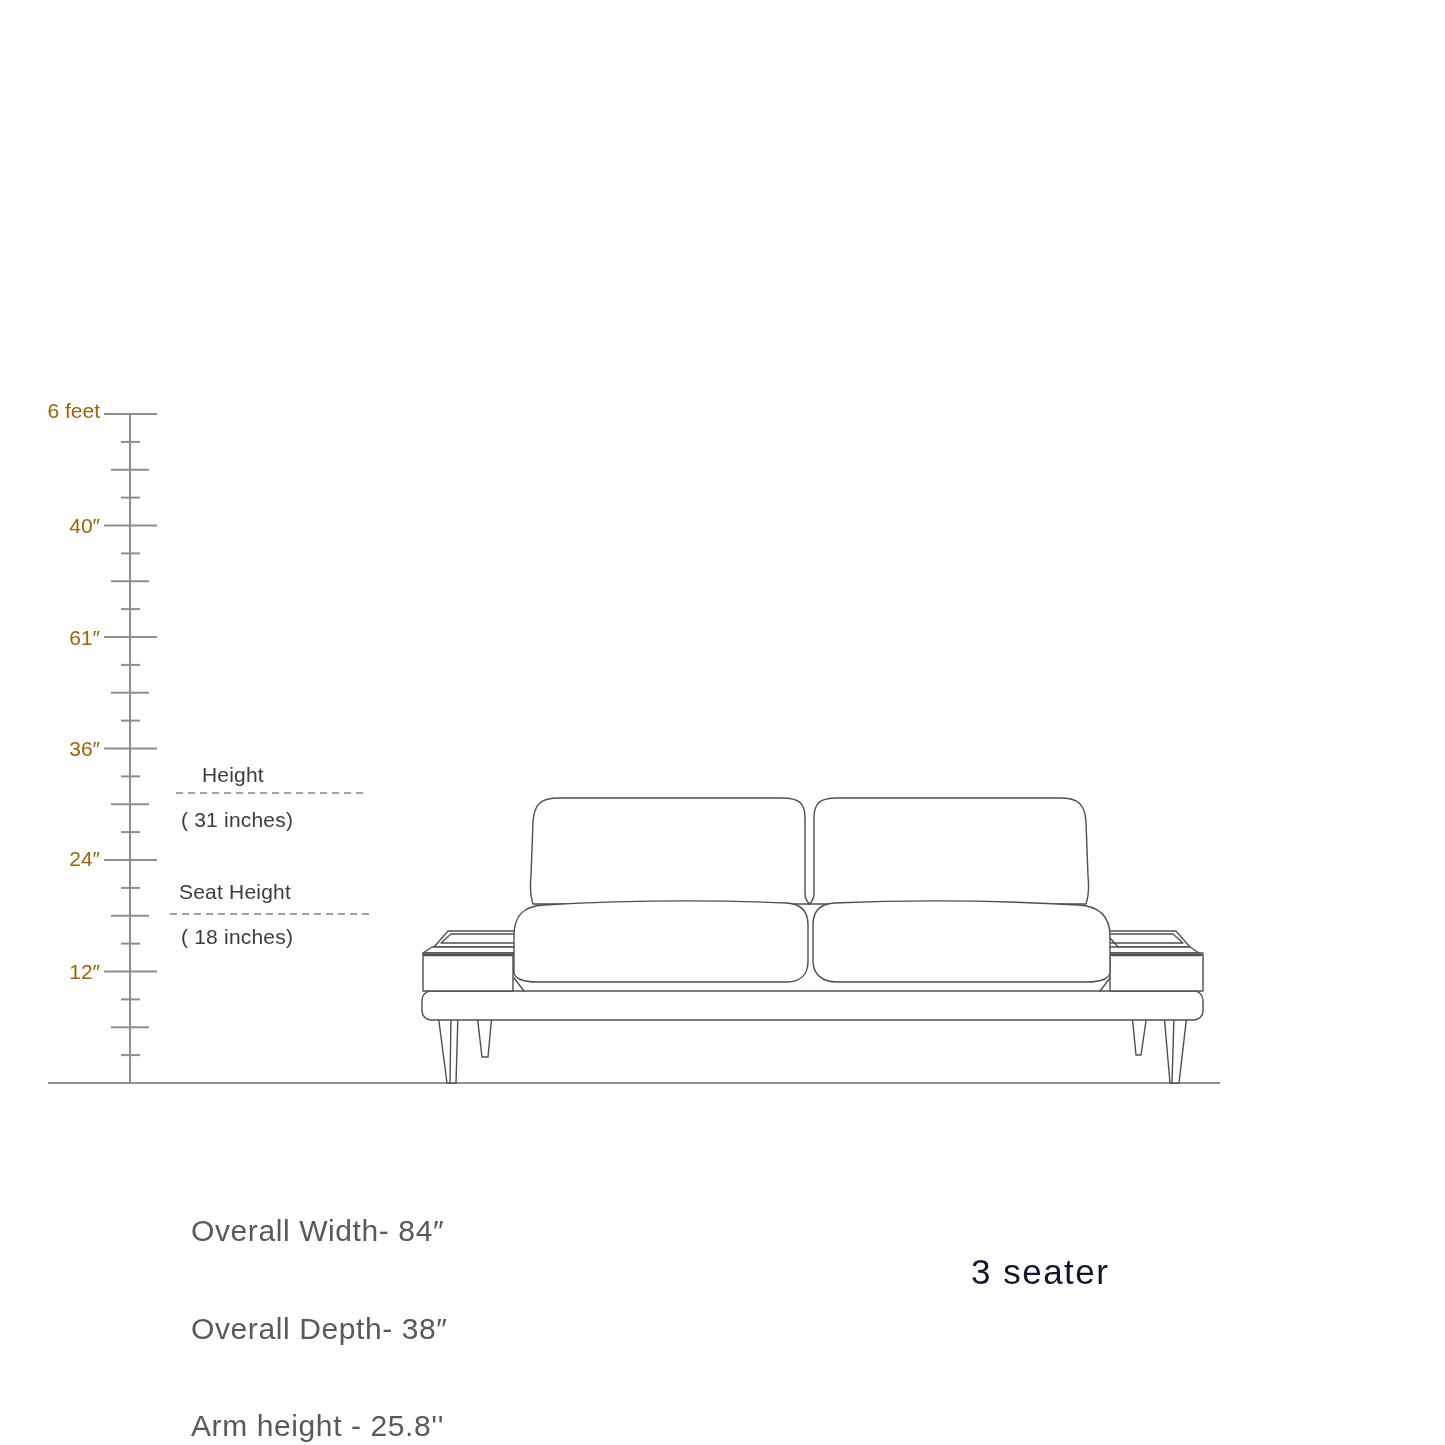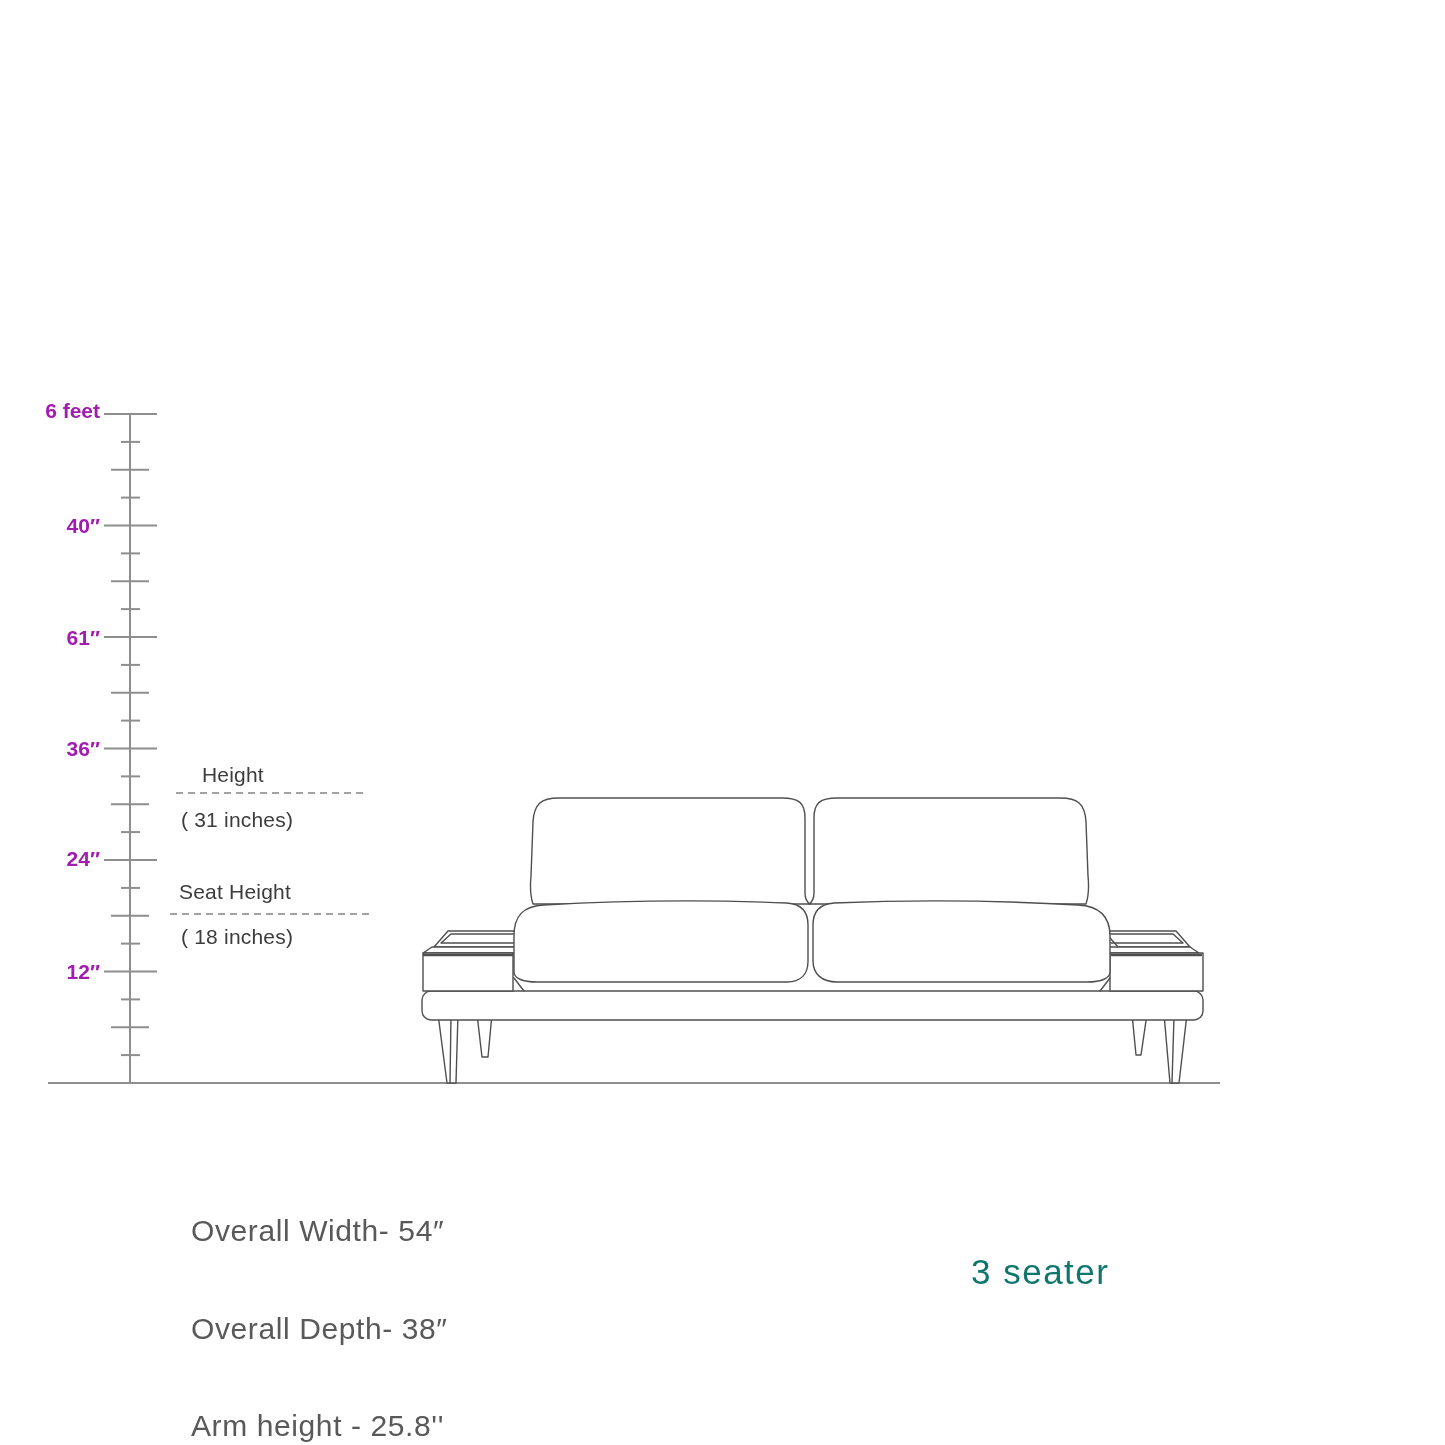--- a/index.html
+++ b/index.html
@@ -7,33 +7,33 @@
     position:relative;
     width:1445px;height:1445px;
     background:#ffffff;
     font-family:"Liberation Sans", sans-serif;
     overflow:hidden;
   }
   #drawing{position:absolute;left:0;top:0;}
   .txt{position:absolute;white-space:pre;}
   .ruler-label{
     left:18px;width:82px;text-align:right;
-    font-size:21px;color:#a21caf;font-weight:bold;
+    font-size:21px;color:#a16207;
   }
   .anno-label{
     font-size:21px;color:#3c3c3c;letter-spacing:0.2px;
   }
   .dim-lines{
     left:191px;top:1150px;
     font-size:30px;line-height:32.5px;
     font-weight:300;color:#595959;letter-spacing:0.6px;
   }
   .caption{
     left:971px;top:1252px;
-    font-size:35px;font-weight:300;color:#0f766e;letter-spacing:1.5px;
+    font-size:35px;font-weight:300;color:#0f172a;letter-spacing:1.5px;
   }
 </style>
 </head>
 <body>
 
 <div id="canvas">
 
   <svg id="drawing" width="1445" height="1445" viewBox="0 0 1445 1445">
 
     <line x1="48" y1="1083" x2="1220" y2="1083" stroke="#8e8e8e" stroke-width="2.2"></line>
@@ -125,21 +125,21 @@
   <div class="txt ruler-label" style="top:737px">36″</div>
   <div class="txt ruler-label" style="top:847px">24″</div>
   <div class="txt ruler-label" style="top:960px">12″</div>
 
   <div class="txt anno-label" style="left:202px;top:763px">Height</div>
   <div class="txt anno-label" style="left:181px;top:808px">( 31 inches)</div>
   <div class="txt anno-label" style="left:179px;top:880px">Seat Height</div>
   <div class="txt anno-label" style="left:181px;top:925px">( 18 inches)</div>
 
   <div class="txt dim-lines">
-    <div>Overall Width- 54″</div>
+    <div>Overall Width- 84″</div>
     <div>Overall Depth- 38″</div>
     <div>Arm height - 25.8''</div>
     
     
   </div>
 
   <div class="txt caption">3 seater</div>
 </div>
 
 </body></html>

